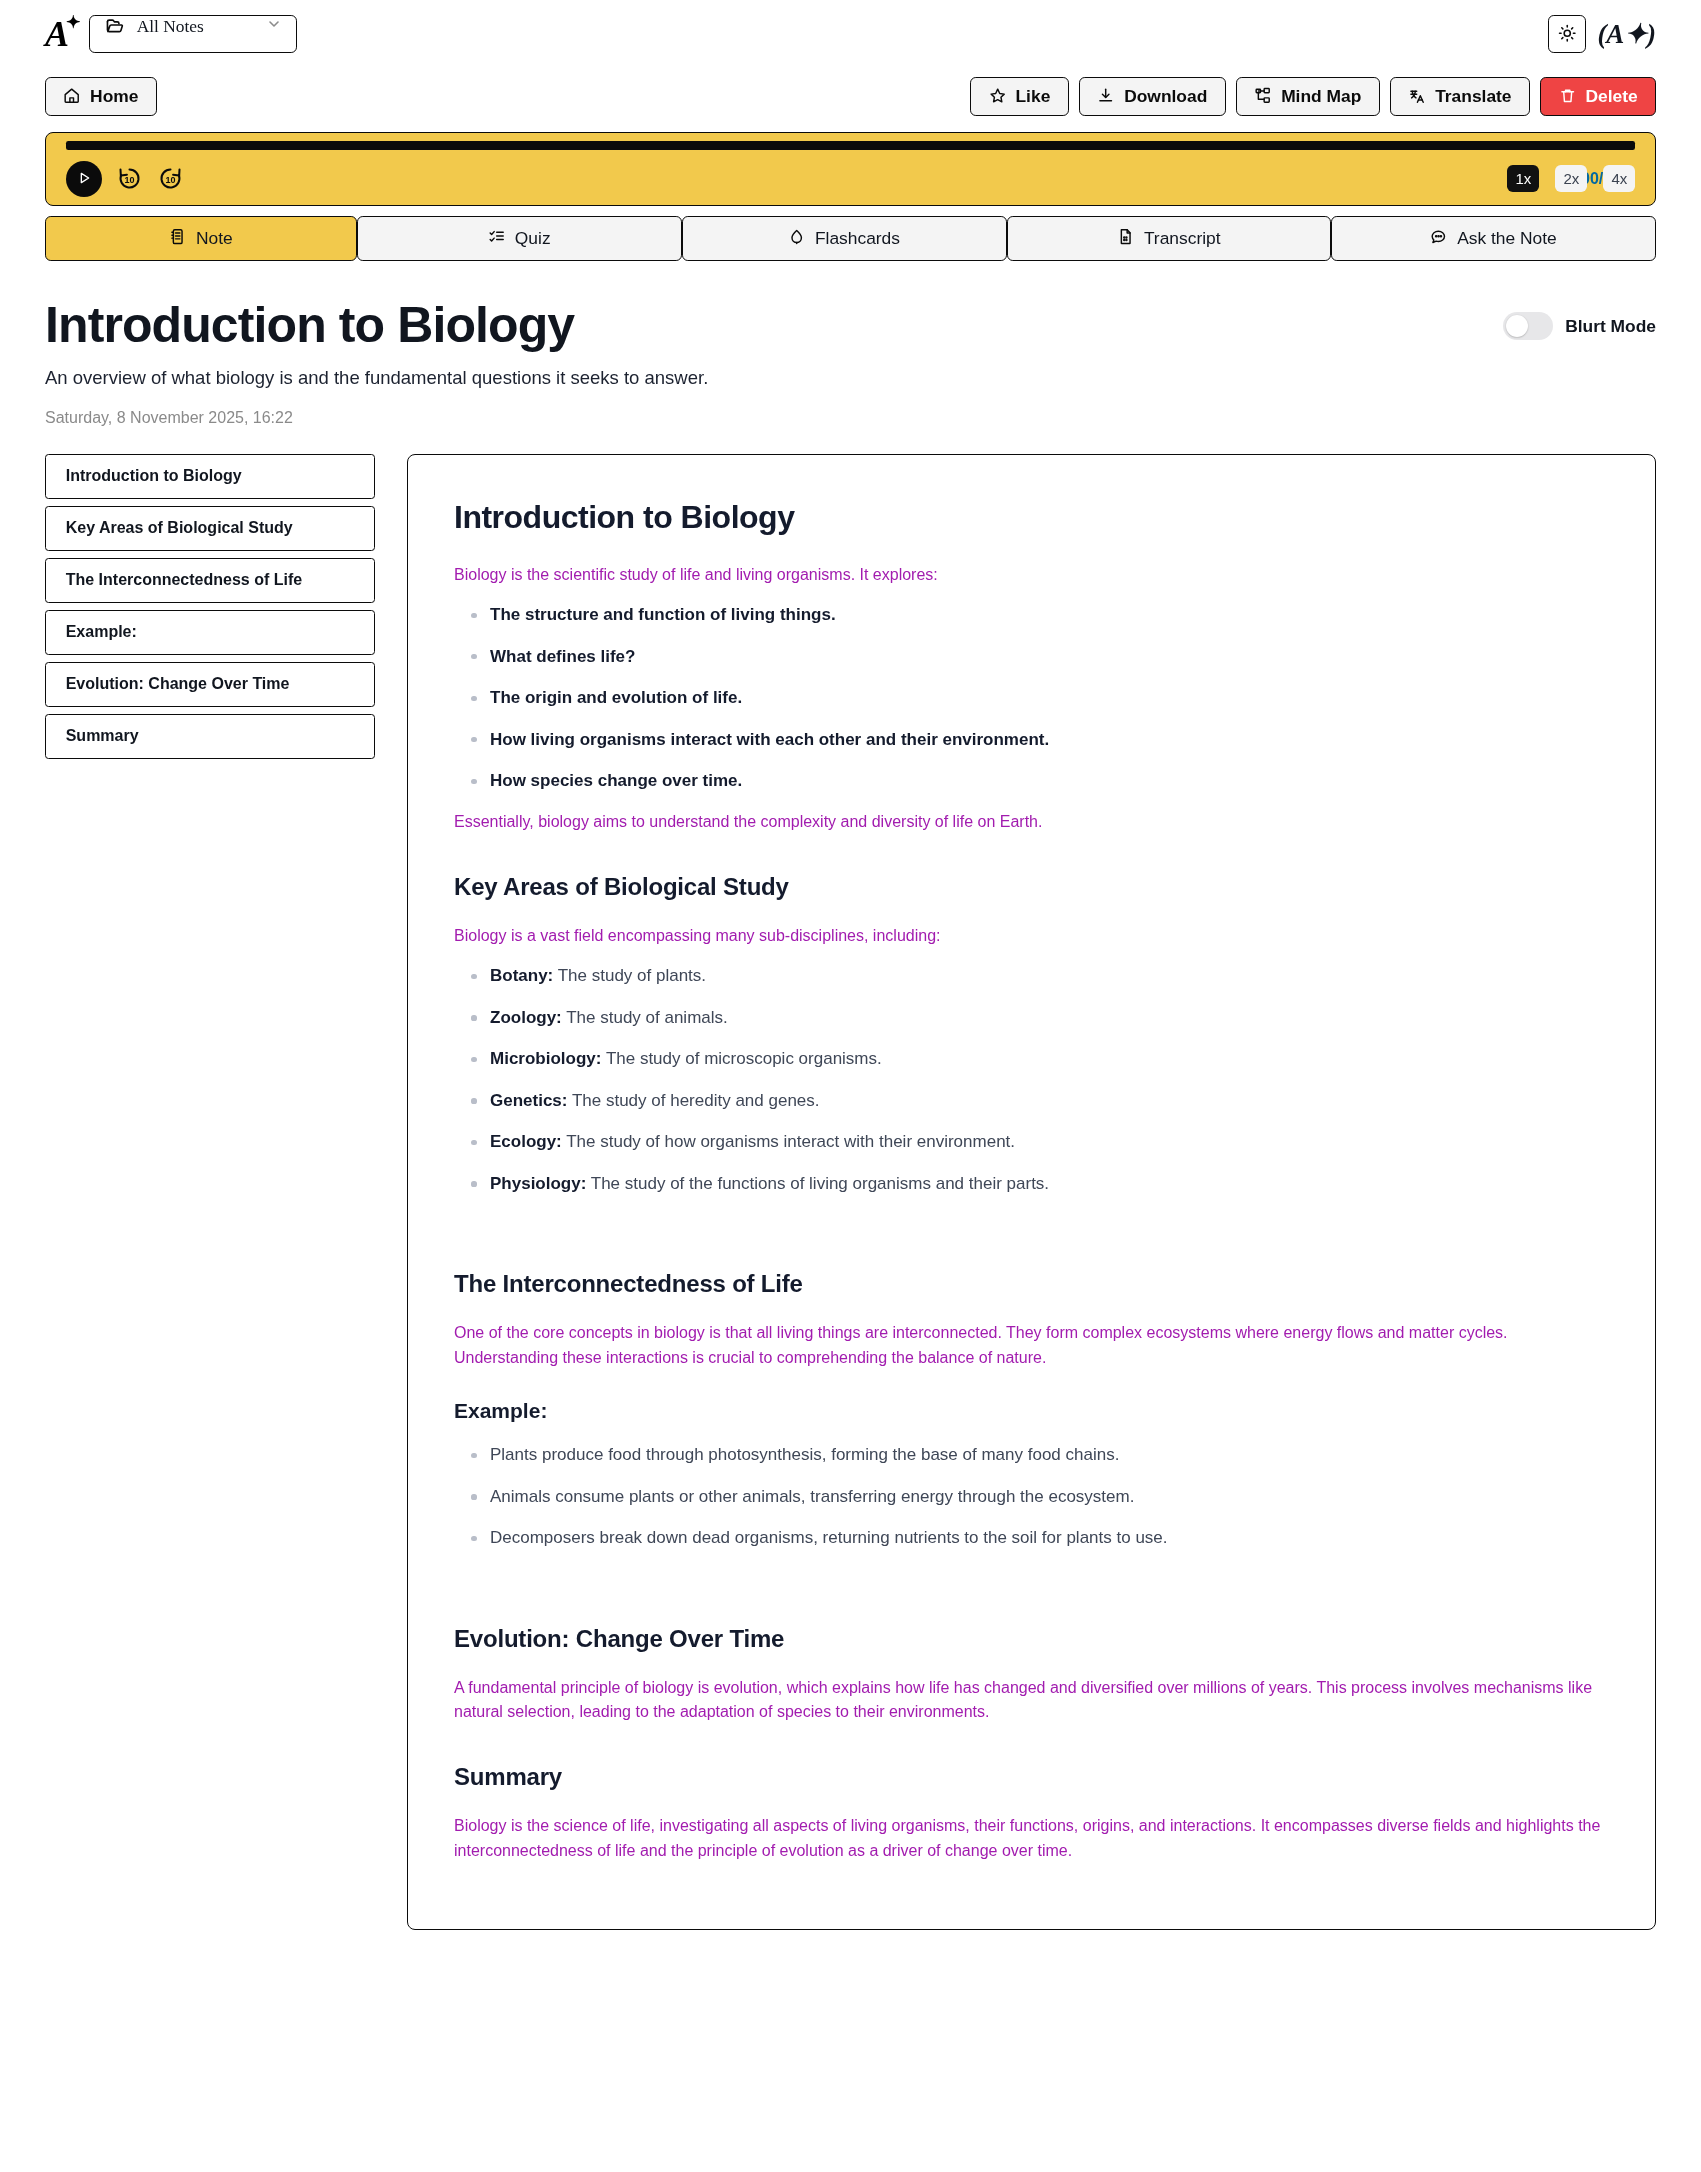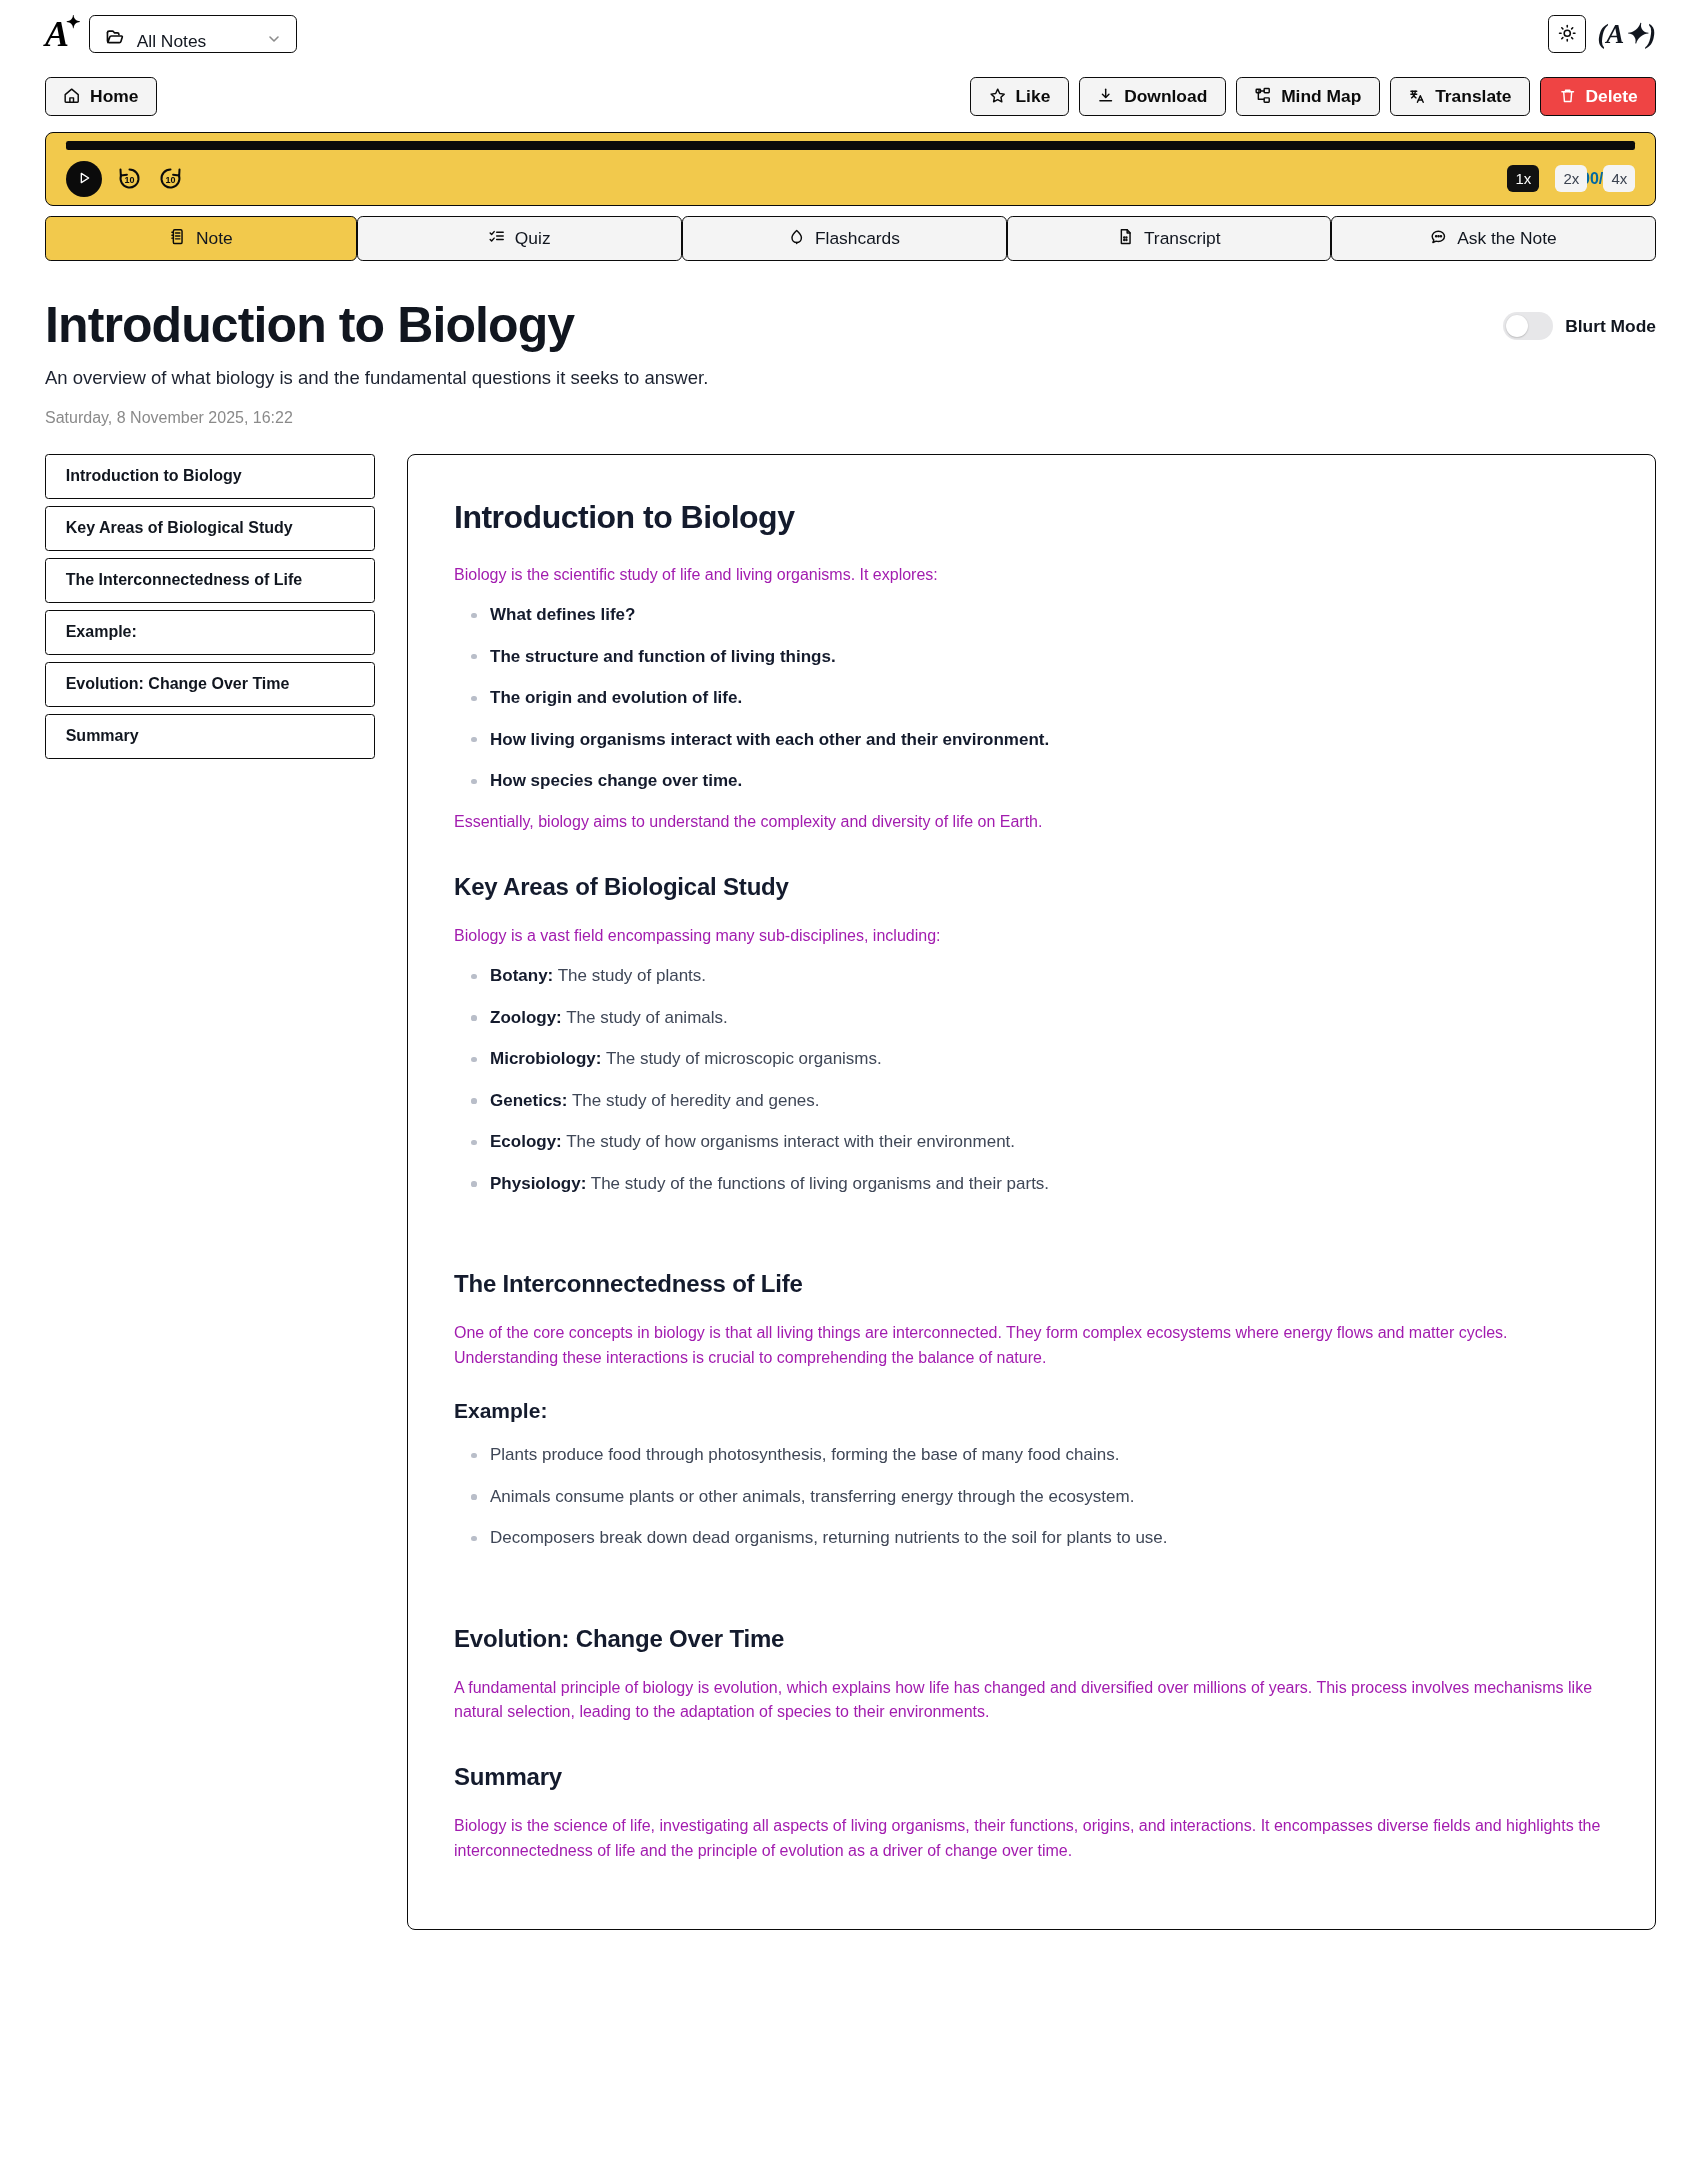--- a/index.html
+++ b/index.html
@@ -33,31 +33,32 @@
   }
   .brand-logo .spark {
     position: absolute;
     top: -2.3px;
     right: -11.6px;
     font-size: 17.4px;
     font-style: normal;
   }
   .folder-select {
     display: flex;
-    align-items: flex-end;
+    align-items: flex-start;
     gap: 11.6px;
     border: 1.7px solid #0b0b0b;
     border-radius: 5.8px;
     height: 38px;
     padding: 0 14px 0 15px;
     min-width: 208px;
     background: #fff;
     font-size: 17.4px;
     font-weight: 400;
     cursor: pointer;
+    font-family: Liberation Serif, serif;
   }
   .folder-select .label { flex: 1; }
   .topbar-right {
     margin-left: auto;
     display: flex;
     align-items: center;
     gap: 11.6px;
   }
   .icon-square {
     width: 38px; height: 38px;
@@ -566,22 +567,22 @@
     <div class="outline-item">The Interconnectedness of Life</div>
     <div class="outline-item">Example:</div>
     <div class="outline-item">Evolution: Change Over Time</div>
     <div class="outline-item">Summary</div>
   </div>
 
   <div class="note-card">
     <h2>Introduction to Biology</h2>
     <p>Biology is the scientific study of life and living organisms. It explores:</p>
     <ul>
+      <li class="strongline">The structure and function of living things.</li>
       <li class="strongline">What defines life?</li>
-      <li class="strongline">The structure and function of living things.</li>
       <li class="strongline">The origin and evolution of life.</li>
       <li class="strongline">How living organisms interact with each other and their environment.</li>
       <li class="strongline">How species change over time.</li>
     </ul>
     <p>Essentially, biology aims to understand the complexity and diversity of life on Earth.</p>
 
     <h3>Key Areas of Biological Study</h3>
     <p>Biology is a vast field encompassing many sub-disciplines, including:</p>
     <ul>
       <li><b>Botany:</b> <span>The study of plants.</span></li>

